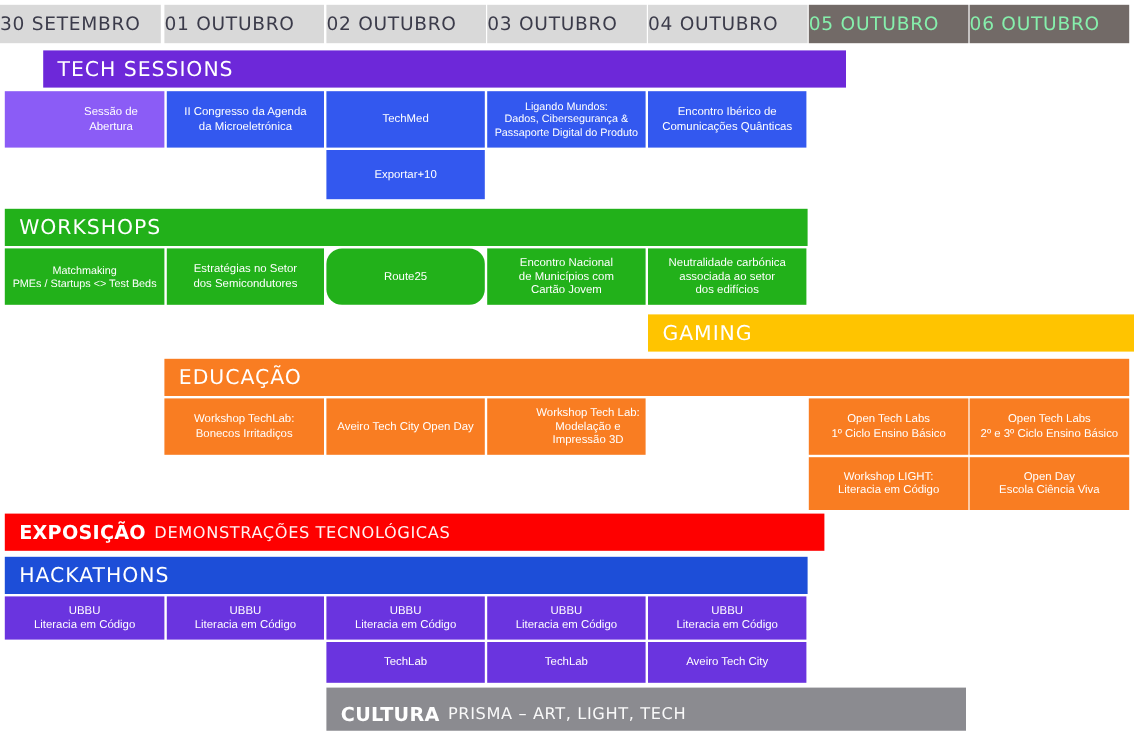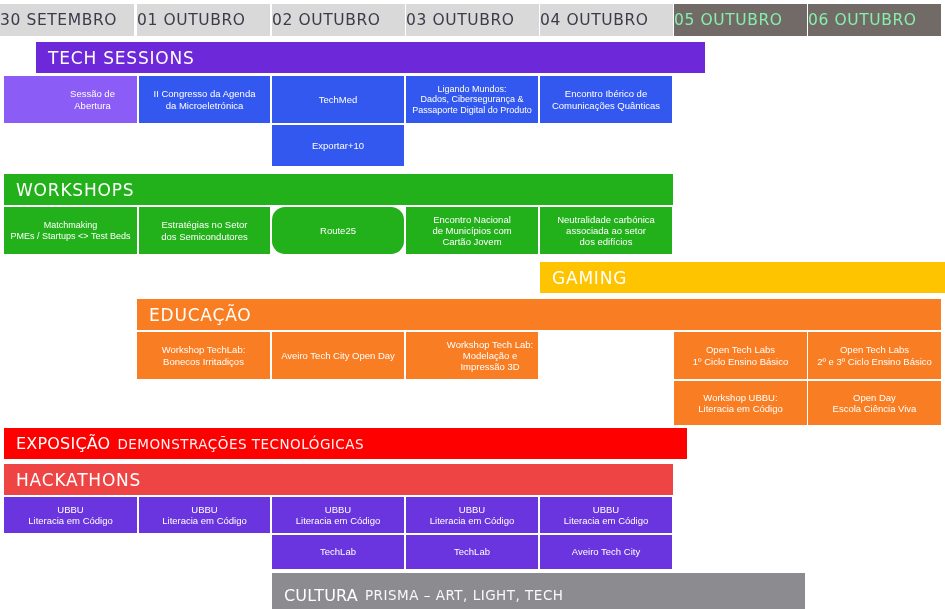--- a/index.html
+++ b/index.html
@@ -63,21 +63,21 @@
     color: #ffffff;
     padding-left: 12px;
     font-family: "DejaVu Sans", sans-serif;
     letter-spacing: 0.8px;
   }
   .catbar .cat-main {
     font-size: 17px;
     font-weight: 400;
   }
   .catbar .cat-main.bold {
-    font-weight: 400;
+    font-weight: 700;
     font-size: 16px;
     letter-spacing: 0.2px;
   }
   .catbar .cat-sub {
     font-size: 13.5px;
     font-weight: 400;
     margin-left: 7px;
     letter-spacing: 0.5px;
     opacity: 0.95;
   }
@@ -162,31 +162,31 @@
   <div class="blk event" style="left:137px;top:332px; width:133px; height:47px; background:#f97d22;"><span>Workshop TechLab:
 Bonecos Irritadiços</span></div>
   <div class="blk event" style="left:272px;top:332px; width:132px; height:47px; background:#f97d22;"><span>Aveiro Tech City Open Day</span></div>
   <div class="blk event" style="left:406px;top:332px; width:132px; height:47px; background:#f97d22;padding-left:40px;"><span>Workshop Tech Lab:
 Modelação e Impressão 3D</span></div>
   <div class="blk event" style="left:674px;top:332px; width:133px; height:47px; background:#f97d22;"><span>Open Tech Labs
 1º Ciclo Ensino Básico</span></div>
   <div class="blk event" style="left:808px;top:332px; width:133px; height:47px; background:#f97d22;"><span>Open Tech Labs
 2º e 3º  Ciclo Ensino Básico</span></div>
 
-  <div class="blk event" style="left:674px;top:381px; width:133px; height:44px; background:#f97d22;"><span>Workshop UBBU:
+  <div class="blk event" style="left:674px;top:381px; width:133px; height:44px; background:#f97d22;"><span>Workshop LIGHT:
 Literacia em Código</span></div>
   <div class="blk event" style="left:808px;top:381px; width:133px; height:44px; background:#f97d22;"><span>Open Day
 Escola Ciência Viva</span></div>
 
   <div class="catbar" style="left:4px; top:428px; width:683px; height:31px; background:#fe0000;">
     <span class="cat-main bold">EXPOSIÇÃO</span>
     <span class="cat-sub">DEMONSTRAÇÕES TECNOLÓGICAS</span>
   </div>
 
-  <div class="catbar" style="left:4px; top:464px; width:669px; height:31px; background:#ef4444;">
+  <div class="catbar" style="left:4px; top:464px; width:669px; height:31px; background:#1d4ed8;">
     <span class="cat-main">HACKATHONS</span>
   </div>
 
   <div class="blk event" style="left:4px;  top:497px; width:133px; height:36px; background:#6a34df;"><span>UBBU
 Literacia em Código</span></div>
   <div class="blk event" style="left:139px;top:497px; width:131px; height:36px; background:#6a34df;"><span>UBBU
 Literacia em Código</span></div>
   <div class="blk event" style="left:272px;top:497px; width:132px; height:36px; background:#6a34df;"><span>UBBU
 Literacia em Código</span></div>
   <div class="blk event" style="left:406px;top:497px; width:132px; height:36px; background:#6a34df;"><span>UBBU

